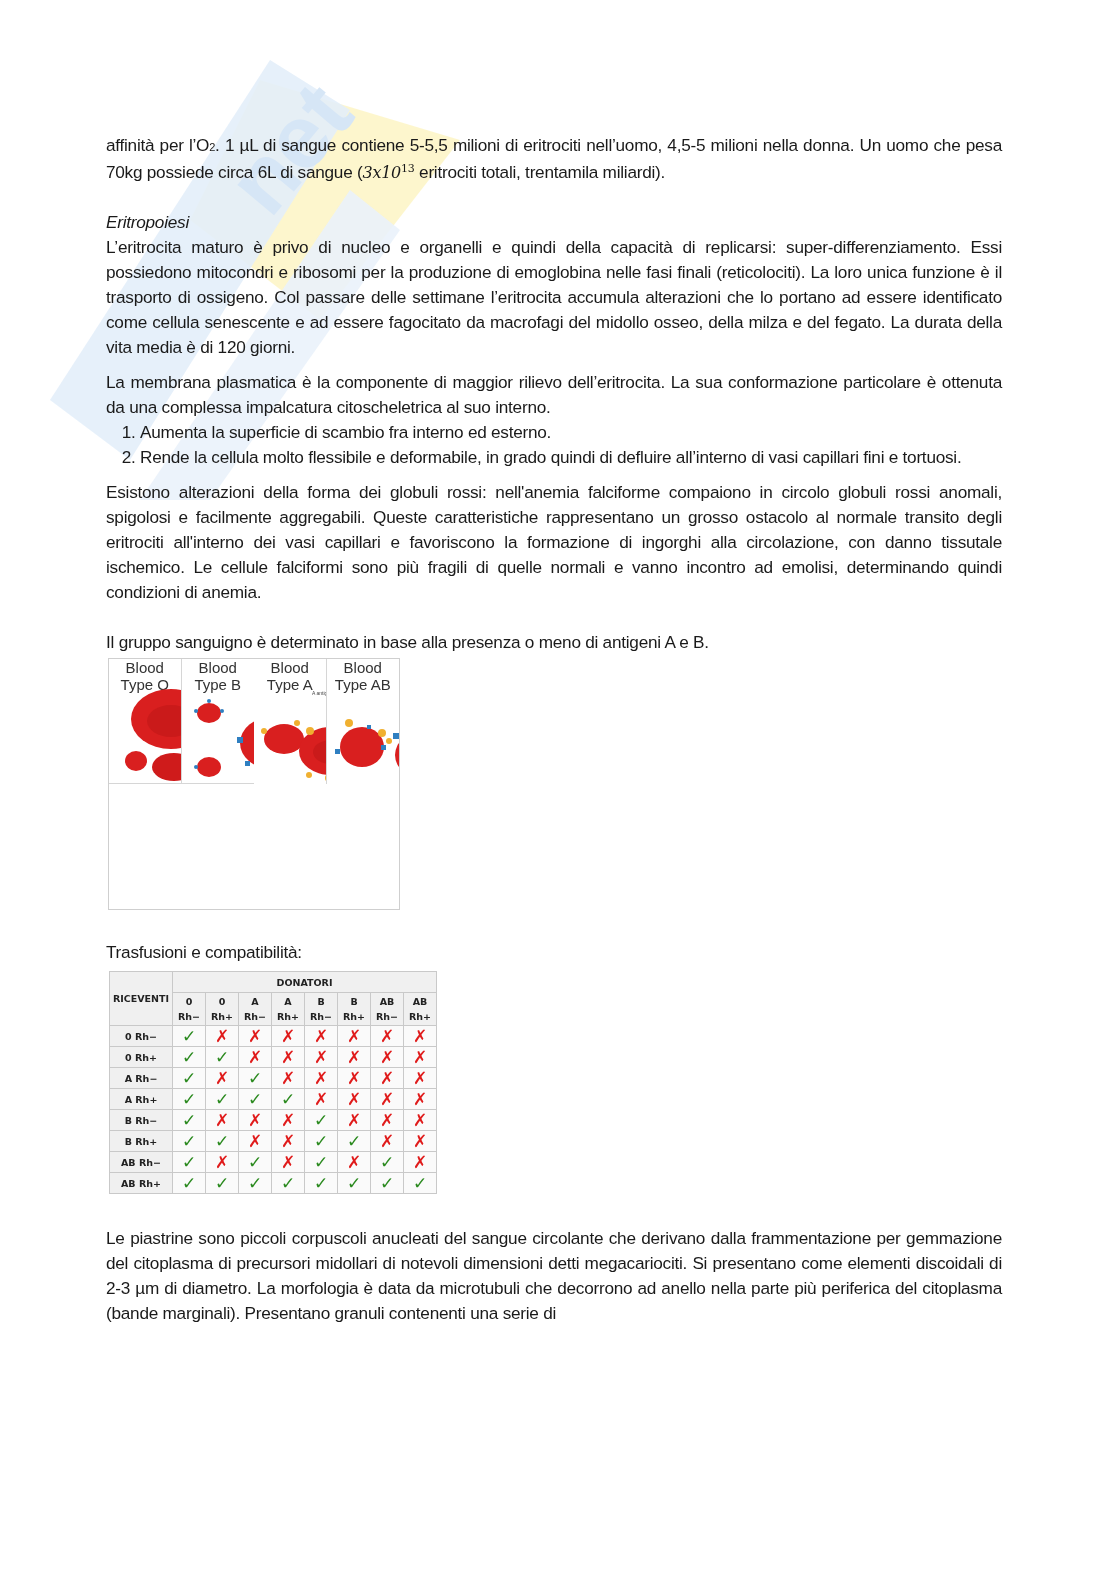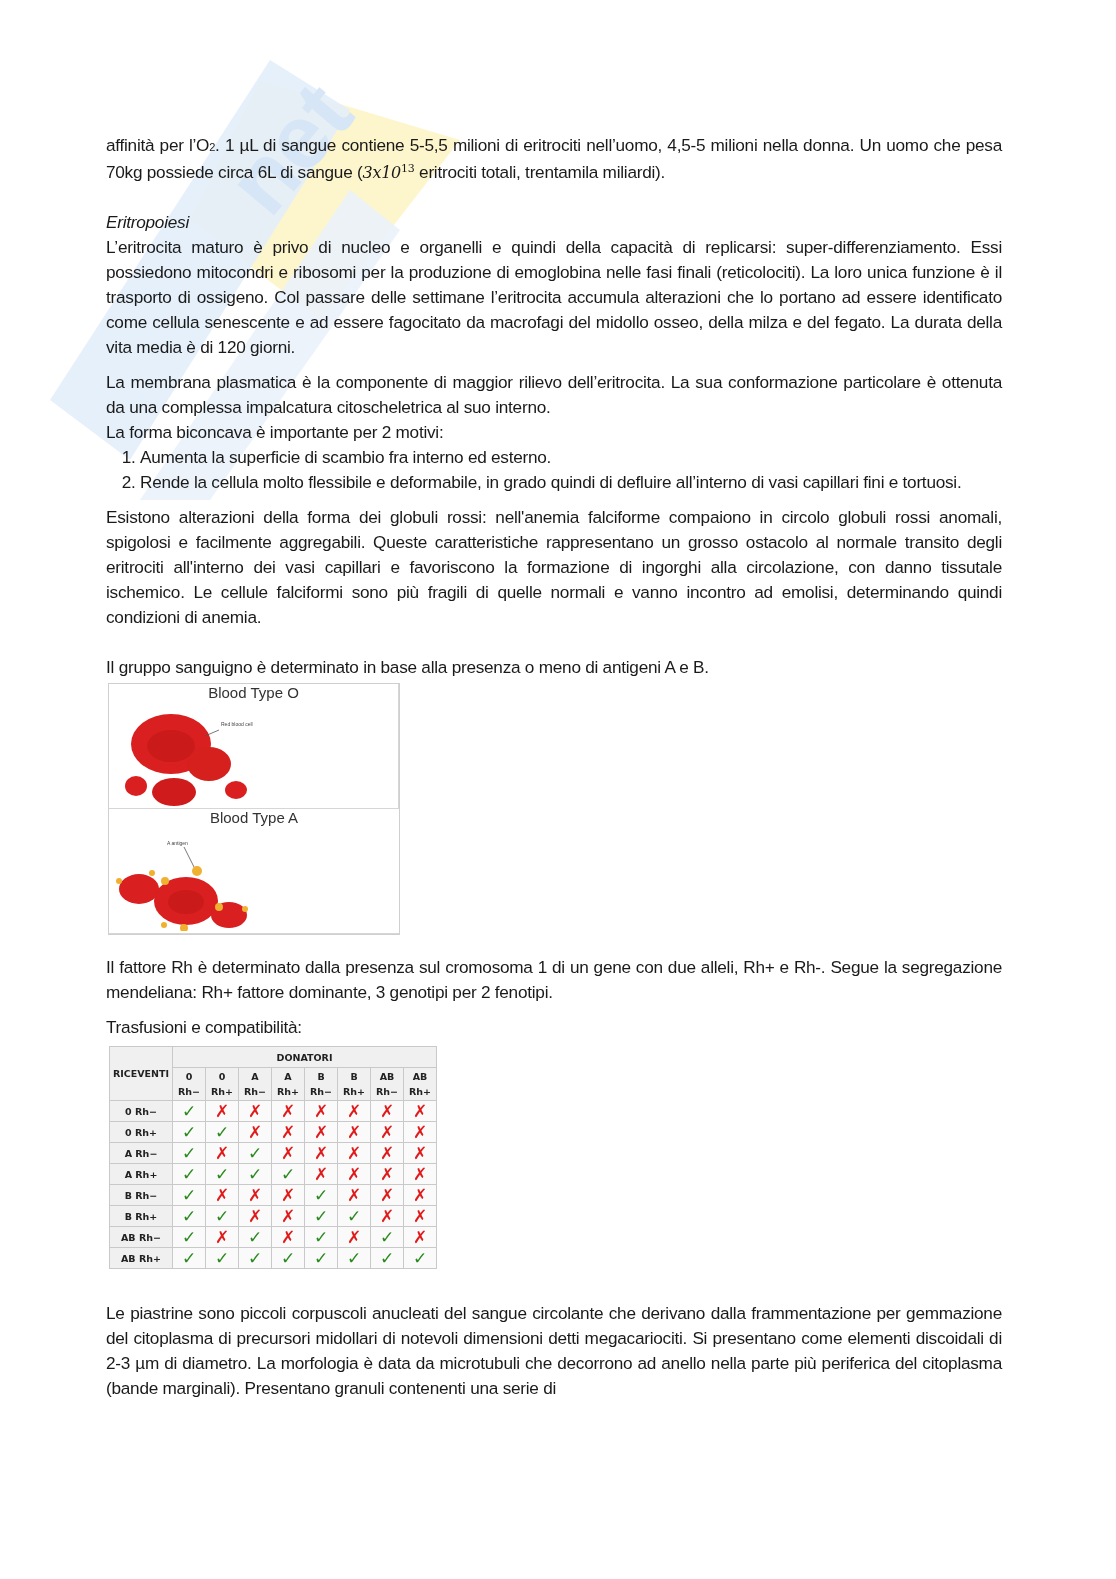--- a/index.html
+++ b/index.html
@@ -11,21 +11,21 @@
   .gap-lg { height:25px; }
   .gap-sm { height:10px; }
   .heading { font-weight:normal; font-style:italic; }
   b { font-weight:normal; }
   sup { font-size:11px; vertical-align:super; line-height:0; }
   .math { font-family:"DejaVu Serif", serif; font-size:16px; }
   ol { margin:0; padding-left:34px; font-size:17.2px; line-height:25px; letter-spacing:-0.25px; }
   ol li { padding-left:0; }
   
   .bt-fig { width:290px; height:250px; border:1px solid #cfcfcf; display:grid;
-            grid-template-columns:1fr; grid-template-rows:1fr 1fr; margin:3px 0 0 2px; background:#fff; }
+            grid-template-columns:1fr 1fr 1fr 1fr; grid-template-rows:1fr 1fr; margin:3px 0 0 2px; background:#fff; }
   .bt-cell { position:relative; border-right:1px solid #d6d6d6; border-bottom:1px solid #d6d6d6; overflow:hidden; }
   .bt-cell:nth-child(2n) { border-right:none; }
   .bt-cell:nth-child(n+3) { border-bottom:none; }
   .bt-title { position:absolute; top:0; left:0; right:0; text-align:center; font-size:15px; color:#333; }
   .bt-cell svg { position:absolute; left:0; top:22px; }
   
   table.compat { border-collapse:collapse; margin:6px 0 0 3px; font-family:"DejaVu Sans", sans-serif; font-size:9.5px; font-weight:bold; color:#222; }
   table.compat td, table.compat th { border:1px solid #c9c9c9; text-align:center; padding:0; }
   table.compat th { background:#f0f0f0;text-align:center; }
   table.compat th.corner { width:62px; }
@@ -51,21 +51,20 @@
   <p class="p"><span>affinità per l’O</span><span style="font-size:11px">2</span><span>. 1 µL di sangue contiene 5-5,5 milioni di eritrociti nell’uomo, 4,5-5 milioni nella donna. Un uomo che pesa 70kg possiede circa 6L di sangue (</span><span class="math"><i>3x10</i><sup>13</sup></span><span> eritrociti totali, trentamila miliardi).</span></p>
 
   <div class="gap-lg"></div>
 
   <p class="p heading">Eritropoiesi</p>
   <p class="p"><span>L’eritrocita maturo è privo di nucleo e organelli e quindi della capacità di replicarsi: </span><b>super-differenziamento</b><span>. Essi possiedono mitocondri e ribosomi per la produzione di emoglobina nelle fasi finali (reticolociti). La loro unica funzione è il trasporto di ossigeno. Col passare delle settimane l’eritrocita accumula alterazioni che lo portano ad essere identificato come cellula senescente e ad essere fagocitato da macrofagi del midollo osseo, della milza e del fegato. La durata della vita media è di 120 giorni.</span></p>
 
   <div class="gap-sm"></div>
 
   <p class="p"><span>La </span><b>membrana plasmatica</b><span> è la componente di maggior rilievo dell’eritrocita. La sua conformazione particolare è ottenuta da una complessa impalcatura citoscheletrica al suo interno.</span></p>
-  <p class="p">La forma biconcava è importante per 2 motivi:</p>
   <ol>
     <li>Aumenta la superficie di scambio fra interno ed esterno.</li>
     <li>Rende la cellula molto flessibile e deformabile, in grado quindi di defluire all’interno di vasi capillari fini e tortuosi.</li>
   </ol>
 
   <div class="gap-sm"></div>
 
   <p class="p"><span>Esistono </span><b>alterazioni della forma</b><span> dei globuli rossi: nell'</span><b>anemia falciforme</b><span> compaiono in circolo globuli rossi anomali, spigolosi e facilmente aggregabili. Queste caratteristiche rappresentano un grosso ostacolo al normale transito degli eritrociti all'interno dei vasi capillari e favoriscono la formazione di ingorghi alla circolazione, con danno tissutale ischemico. Le cellule falciformi sono più fragili di quelle normali e vanno incontro ad emolisi, determinando quindi condizioni di anemia.</span></p>
 
   <div class="gap-lg"></div>
@@ -77,39 +76,20 @@
       <div class="bt-title">Blood Type O</div>
       <svg width="145" height="100">
         <ellipse cx="62" cy="38" rx="40" ry="30" fill="#d91f1f"></ellipse>
           <ellipse cx="62" cy="40" rx="24" ry="16" fill="#b51414" opacity="0.4"></ellipse>
         <ellipse cx="100" cy="58" rx="22" ry="17" fill="#d6201e"></ellipse>
         <ellipse cx="27" cy="80" rx="11" ry="10" fill="#d91f1f"></ellipse>
         <ellipse cx="65" cy="86" rx="22" ry="14" fill="#cf1b1b"></ellipse>
         <ellipse cx="127" cy="84" rx="11" ry="9" fill="#d91f1f"></ellipse>
         <line x1="96" y1="30" x2="110" y2="24" stroke="#555" stroke-width="0.8"></line>
         <text x="112" y="20" font-size="5" fill="#444" font-family="Liberation Sans, sans-serif">Red blood cell</text>
-      </svg>
-    </div>
-    <div class="bt-cell">
-      <div class="bt-title">Blood Type A</div>
-      <svg width="145" height="100">
-        <text x="58" y="14" font-size="5" fill="#444" font-family="Liberation Sans, sans-serif">A antigen</text>
-        <line x1="75" y1="16" x2="86" y2="38" stroke="#555" stroke-width="0.8"></line>
-        <ellipse cx="30" cy="58" rx="20" ry="15" fill="#d91f1f"></ellipse>
-        <ellipse cx="77" cy="70" rx="32" ry="24" fill="#d91f1f"></ellipse>
-          <ellipse cx="77" cy="71" rx="18" ry="12" fill="#b51414" opacity="0.4"></ellipse>
-        <ellipse cx="120" cy="84" rx="18" ry="13" fill="#d91f1f"></ellipse>
-        <circle cx="88" cy="40" r="5" fill="#f0b030"></circle>
-          <circle cx="10" cy="50" r="3" fill="#f0b030"></circle>
-        <circle cx="43" cy="42" r="3" fill="#f0b030"></circle>
-          <circle cx="56" cy="50" r="4" fill="#f0b030"></circle>
-        <circle cx="110" cy="76" r="4" fill="#f0b030"></circle>
-          <circle cx="75" cy="97" r="4" fill="#f0b030"></circle>
-        <circle cx="136" cy="78" r="3" fill="#f0b030"></circle>
-          <circle cx="55" cy="94" r="3" fill="#f0b030"></circle>
       </svg>
     </div>
     <div class="bt-cell">
       <div class="bt-title">Blood Type B</div>
       <svg width="145" height="100">
         <ellipse cx="27" cy="32" rx="12" ry="10" fill="#d91f1f"></ellipse>
         <ellipse cx="105" cy="16" rx="12" ry="10" fill="#d91f1f"></ellipse>
         <ellipse cx="90" cy="62" rx="32" ry="26" fill="#d91f1f"></ellipse>
           <ellipse cx="90" cy="63" rx="18" ry="13" fill="#b51414" opacity="0.4"></ellipse>
         <ellipse cx="27" cy="86" rx="12" ry="10" fill="#d91f1f"></ellipse>
@@ -121,20 +101,39 @@
           <circle cx="40" cy="30" r="2" fill="#2f7fc1"></circle>
         <circle cx="27" cy="20" r="2" fill="#2f7fc1"></circle>
           <circle cx="95" cy="4" r="2" fill="#2f7fc1"></circle>
         <circle cx="120" cy="16" r="2" fill="#2f7fc1"></circle>
           <circle cx="14" cy="86" r="2" fill="#2f7fc1"></circle>
         <line x1="91" y1="98" x2="112" y2="95" stroke="#555" stroke-width="0.8"></line>
         <text x="112" y="96" font-size="5" fill="#444" font-family="Liberation Sans, sans-serif">B antigen</text>
       </svg>
     </div>
     <div class="bt-cell">
+      <div class="bt-title">Blood Type A</div>
+      <svg width="145" height="100">
+        <text x="58" y="14" font-size="5" fill="#444" font-family="Liberation Sans, sans-serif">A antigen</text>
+        <line x1="75" y1="16" x2="86" y2="38" stroke="#555" stroke-width="0.8"></line>
+        <ellipse cx="30" cy="58" rx="20" ry="15" fill="#d91f1f"></ellipse>
+        <ellipse cx="77" cy="70" rx="32" ry="24" fill="#d91f1f"></ellipse>
+          <ellipse cx="77" cy="71" rx="18" ry="12" fill="#b51414" opacity="0.4"></ellipse>
+        <ellipse cx="120" cy="84" rx="18" ry="13" fill="#d91f1f"></ellipse>
+        <circle cx="88" cy="40" r="5" fill="#f0b030"></circle>
+          <circle cx="10" cy="50" r="3" fill="#f0b030"></circle>
+        <circle cx="43" cy="42" r="3" fill="#f0b030"></circle>
+          <circle cx="56" cy="50" r="4" fill="#f0b030"></circle>
+        <circle cx="110" cy="76" r="4" fill="#f0b030"></circle>
+          <circle cx="75" cy="97" r="4" fill="#f0b030"></circle>
+        <circle cx="136" cy="78" r="3" fill="#f0b030"></circle>
+          <circle cx="55" cy="94" r="3" fill="#f0b030"></circle>
+      </svg>
+    </div>
+    <div class="bt-cell">
       <div class="bt-title">Blood Type AB</div>
       <svg width="145" height="100">
         <ellipse cx="35" cy="66" rx="22" ry="20" fill="#d91f1f"></ellipse>
         <ellipse cx="98" cy="74" rx="30" ry="24" fill="#d91f1f"></ellipse>
           <ellipse cx="98" cy="75" rx="17" ry="12" fill="#b51414" opacity="0.4"></ellipse>
         <circle cx="22" cy="42" r="4" fill="#f0b030"></circle>
           <circle cx="55" cy="52" r="4" fill="#f0b030"></circle>
         <circle cx="86" cy="42" r="5" fill="#f0b030"></circle>
           <circle cx="62" cy="60" r="3" fill="#f0b030"></circle>
         <circle cx="132" cy="74" r="5" fill="#f0b030"></circle>
@@ -146,21 +145,20 @@
         <rect x="126" y="88" width="6" height="6" fill="#2f7fc1"></rect>
           <rect x="76" y="94" width="5" height="5" fill="#2f7fc1"></rect>
         <rect x="40" y="44" width="4" height="4" fill="#2f7fc1"></rect>
           <rect x="128" y="58" width="4" height="4" fill="#2f7fc1"></rect>
       </svg>
     </div>
   </div>
 
   <div class="gap-sm" style="height:20px"></div>
 
-  <p class="p"><span>Il </span><b>fattore Rh</b><span> è determinato dalla presenza sul cromosoma 1 di un gene con due alleli, Rh+ e Rh-. Segue la segregazione mendeliana: Rh+ fattore dominante, 3 genotipi per 2 fenotipi.</span></p>
 
   <div class="gap-sm"></div>
 
   <p class="p">Trasfusioni e compatibilità:</p>
 
   <table class="compat">
     <tbody>
         <tr>
       <th class="corner" rowspan="2">RICEVENTI</th>
       <th class="don" colspan="8">DONATORI</th>

